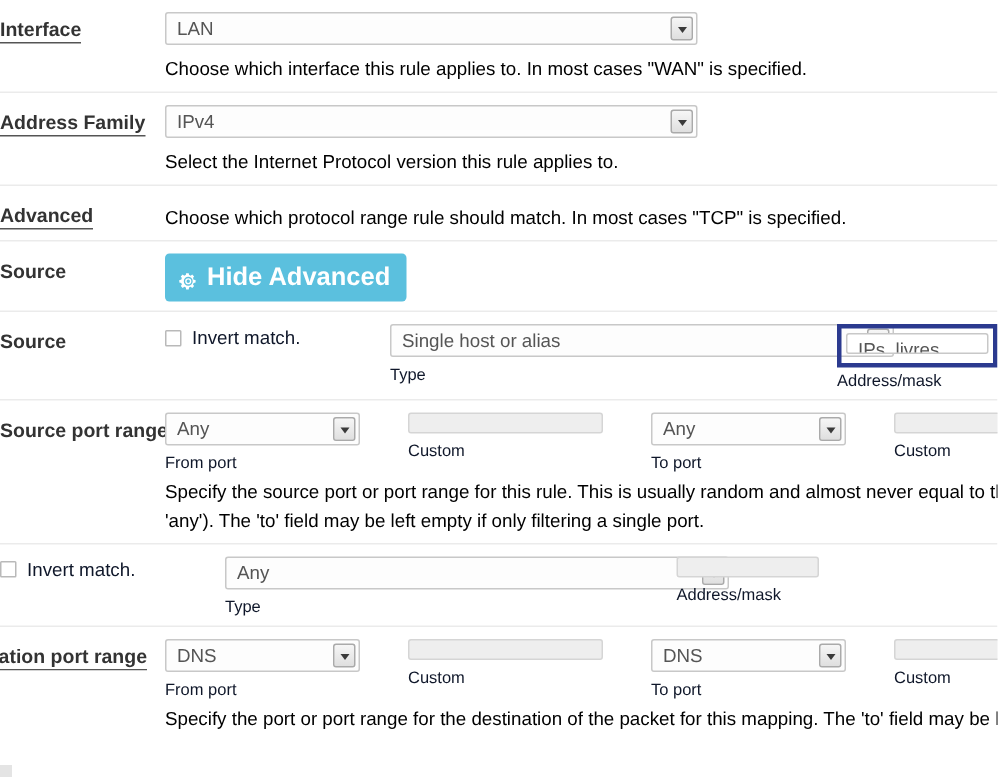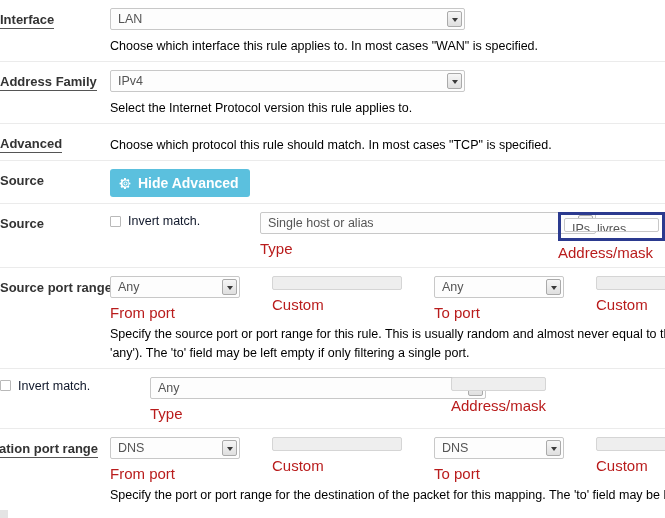--- a/index.html
+++ b/index.html
@@ -152,22 +152,22 @@
   
   .hl {
     display: inline-block;
     padding: 3px;
     border: 3px solid #2b3a8f;
     box-sizing: border-box;
     background: transparent;
   }
 
   .sub {
-    font-size: 15px;
-    color: #b91c1c;
+    font-size: 11px;
+    color: #0f172a;
     margin-top: 3px;
     white-space: nowrap;
   }
 
   .helptext {
     font-size: 12.5px;
     color: #000000;
     margin-top: 4px;
     line-height: 1.45;
     white-space: nowrap;
@@ -201,21 +201,21 @@
   
   .btn-adv {
     display: inline-flex;
     align-items: center;
     background: #5bc0de;
     color: #ffffff;
     border: none;
     border-radius: 3px;
     padding: 6px 11px 6px 9px;
     font-family: "Liberation Sans", sans-serif;
-    font-size: 14px;
+    font-size: 17px;
     font-weight: bold;
     cursor: pointer;
   }
   .btn-adv .gear {
     width: 13px;
     height: 13px;
     margin-right: 6px;
     display: inline-block;
   }
 
@@ -270,21 +270,21 @@
       </div>
       <div class="helptext">Select the Internet Protocol version this rule applies to.</div>
     </div>
   </div>
 
   <div class="row divider-top">
     <div class="label-col">
       <span class="lbl">Advanced</span>
     </div>
     <div class="fields-col">
-      <div class="helptext">Choose which protocol this rule should match. In most cases "TCP" is specified.</div>
+      <div class="helptext">Choose which protocol range rule should match. In most cases "TCP" is specified.</div>
     </div>
   </div>
 
   <div class="row divider-top">
     <div class="label-col">
       <span class="lbl plain">Source</span>
     </div>
     <div class="fields-col">
       <div class="btn-adv">
         <span class="gear">

